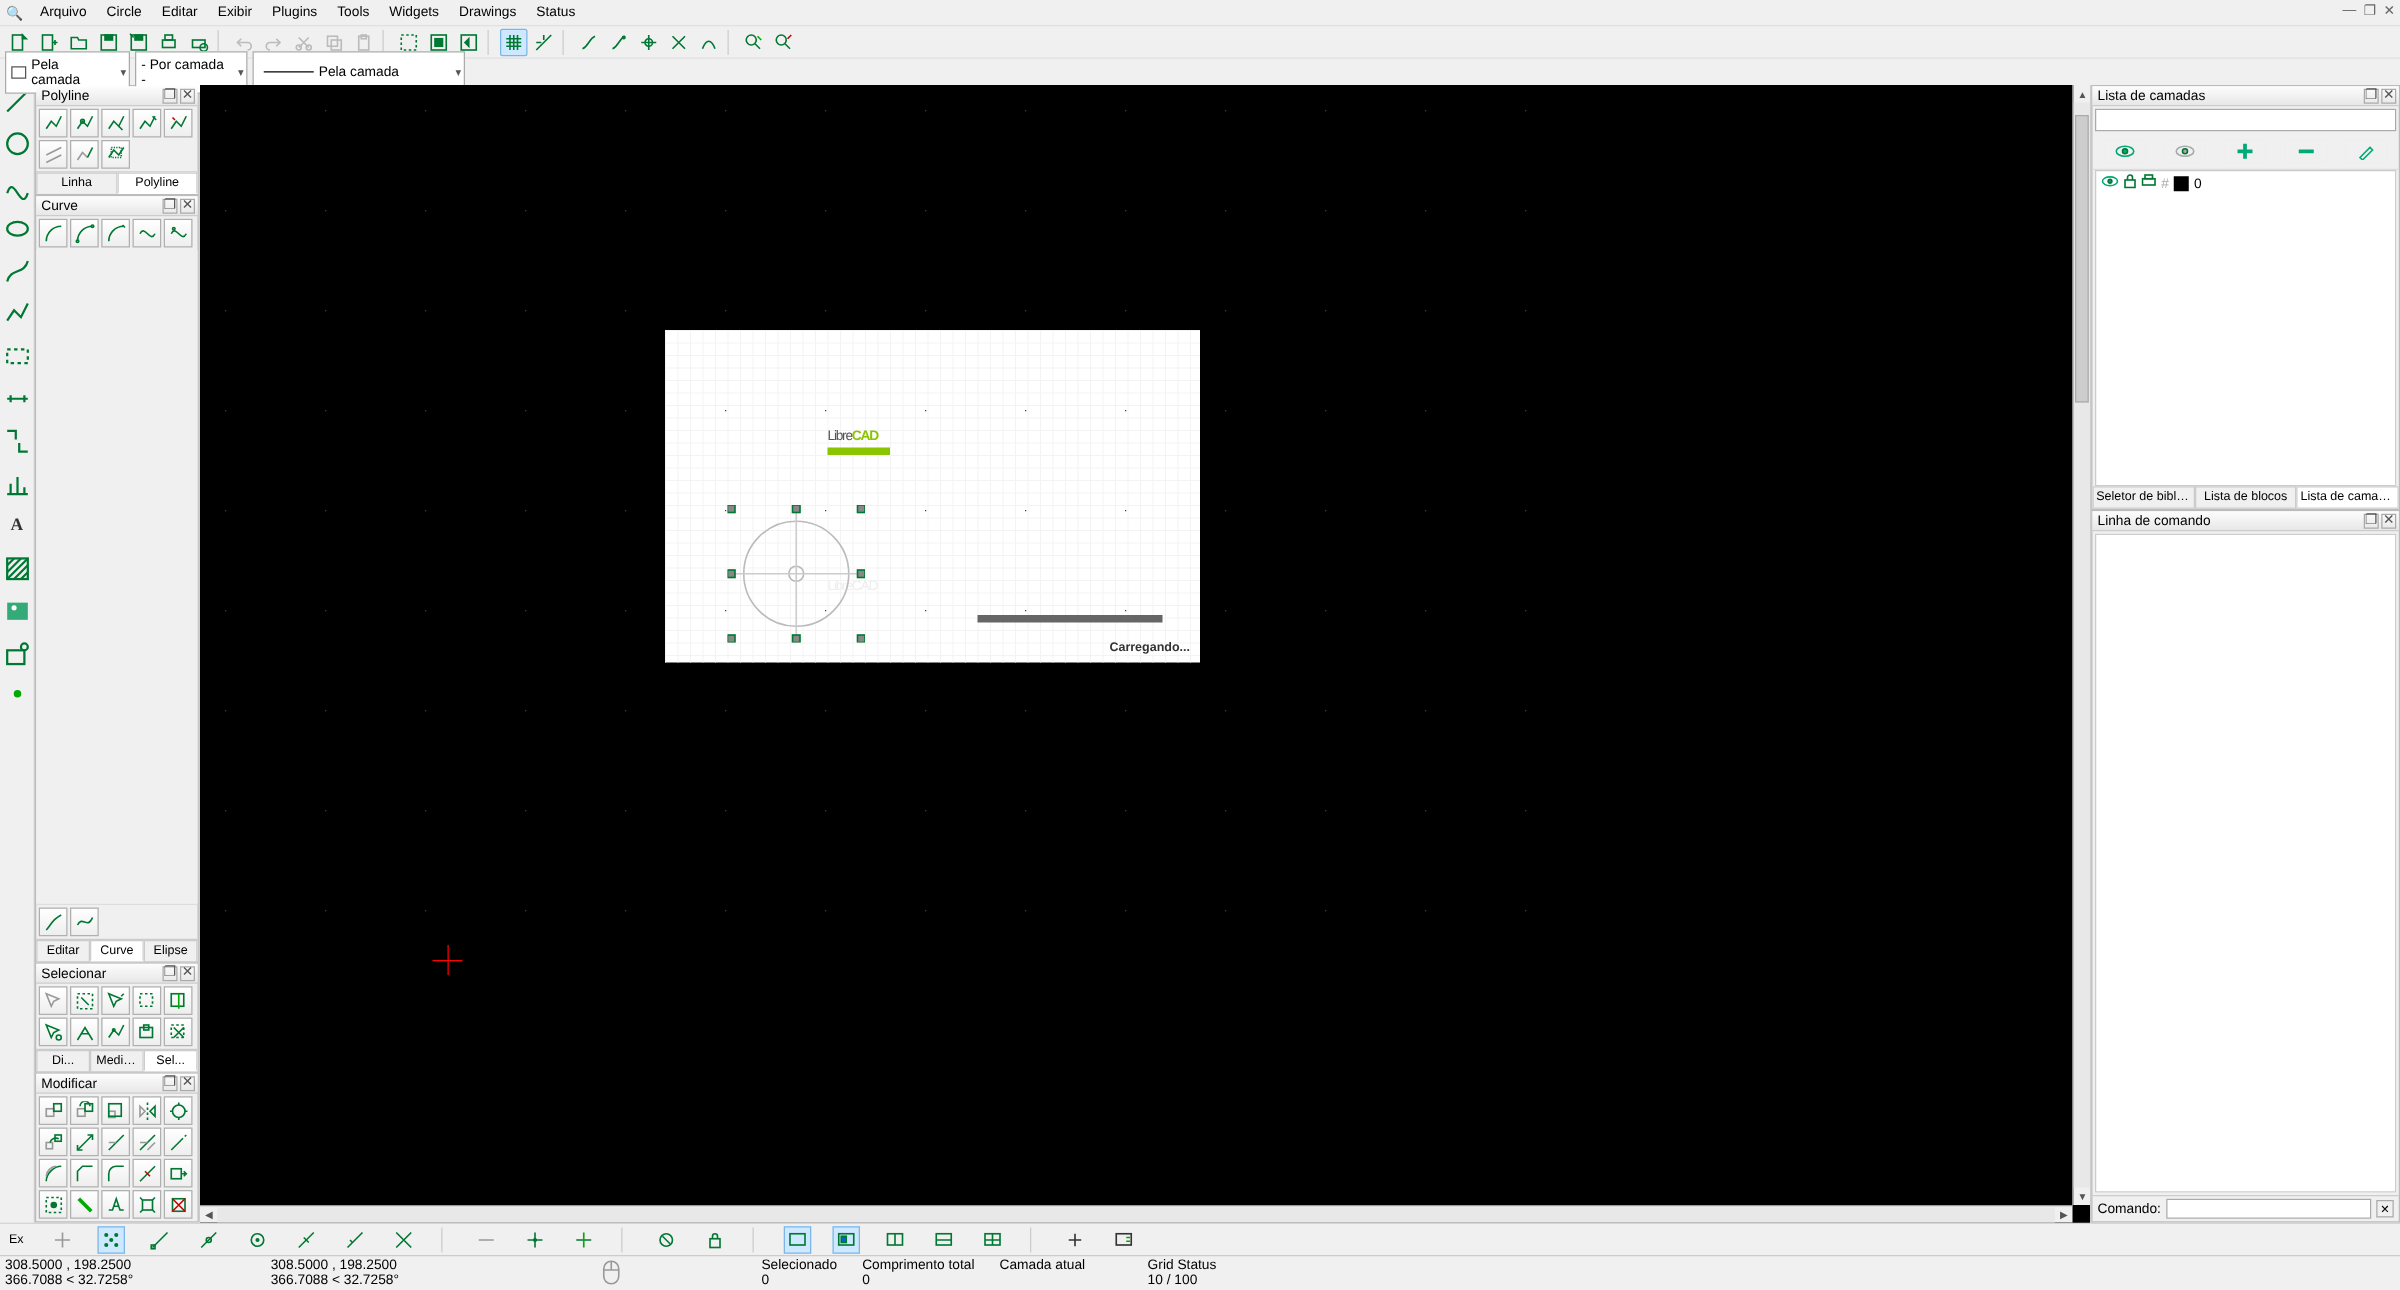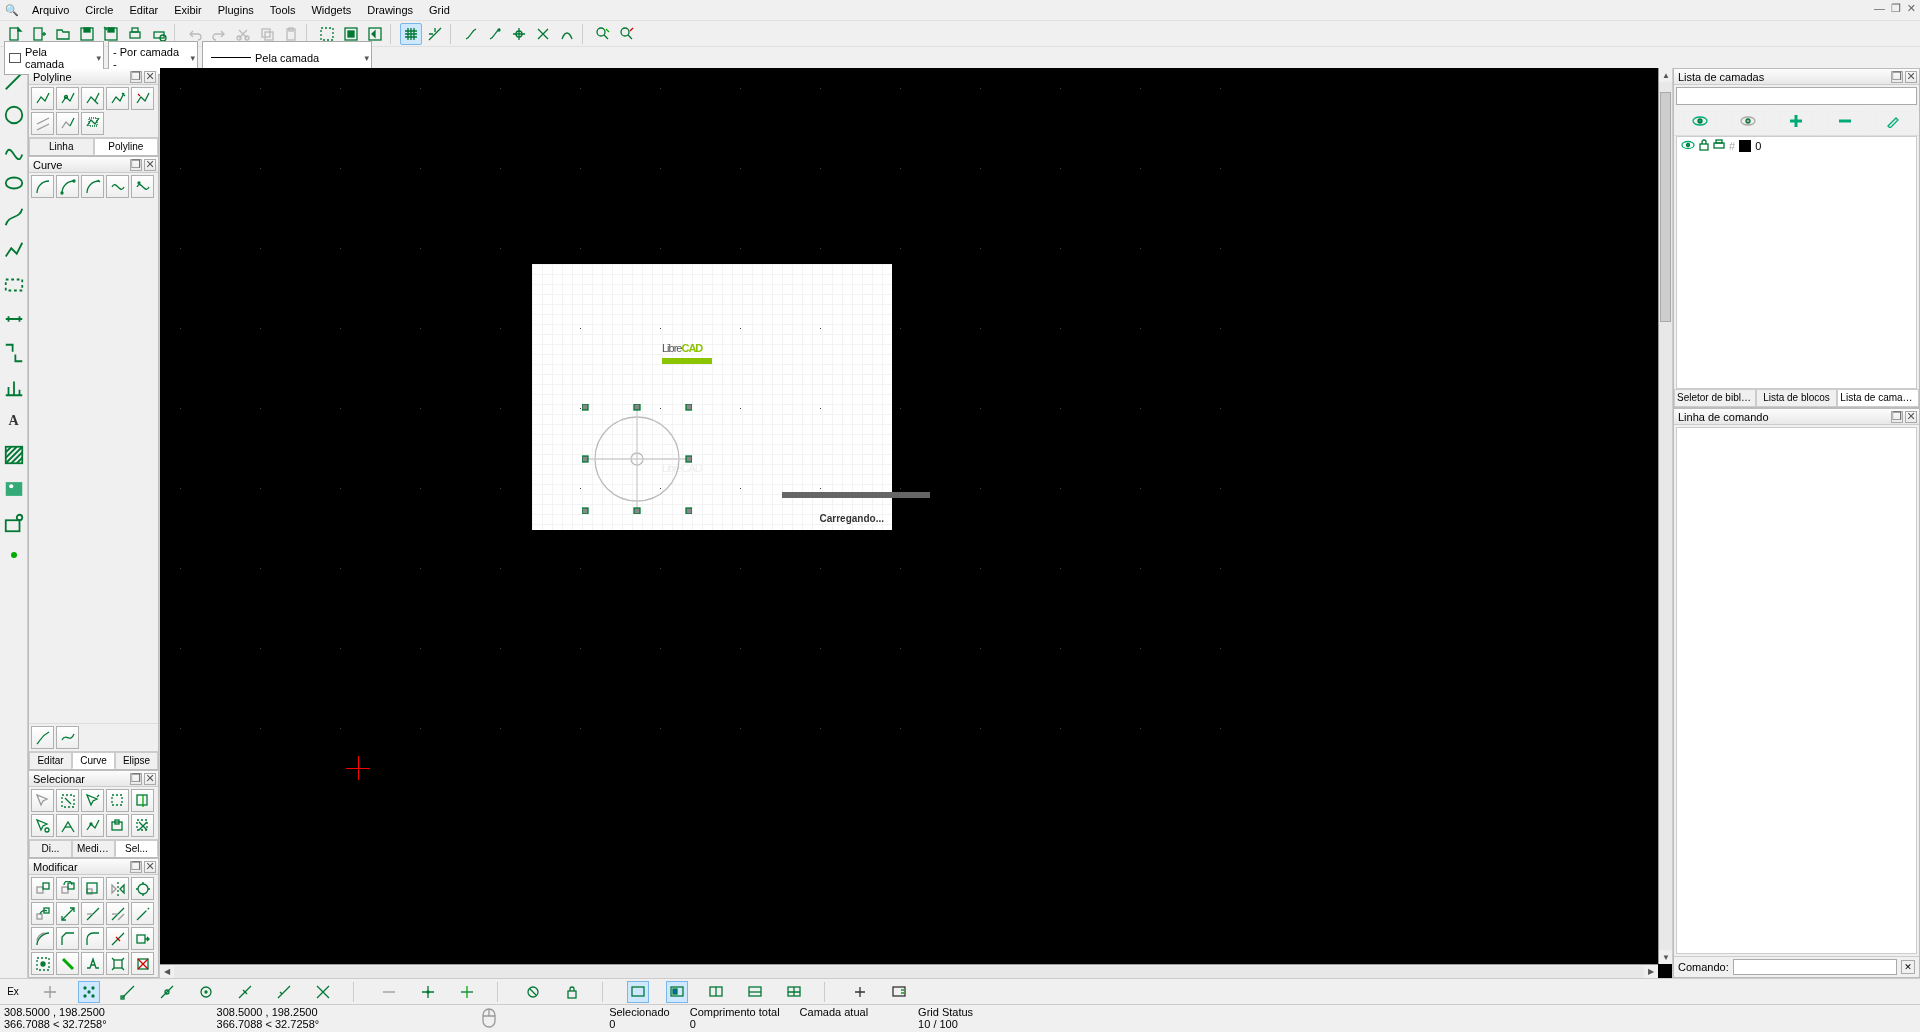--- a/index.html
+++ b/index.html
@@ -54,21 +54,21 @@
 .crosshair::after { content:""; position:absolute; width:1px; height:24px; background:#f00; top:-12px; }
 .hscroll { position:absolute; bottom:0; left:0; right:14px; height:14px; background:#f0f0f0; border-top:1px solid #999; display:flex; align-items:center; }
 .hscroll .arrow { width:14px; height:14px; display:flex; align-items:center; justify-content:center; font-size:8px; color:#555; }
 .hscroll .track { flex:1; height:12px; background:#e8e8e8; }
 .vscroll { position:absolute; right:0; top:0; bottom:14px; width:14px; background:#f0f0f0; border-left:1px solid #999; display:flex; flex-direction:column; }
 .vscroll .arrow { width:14px; height:14px; display:flex; align-items:center; justify-content:center; font-size:8px; color:#555; }
 .vscroll .track { flex:1; background:#e8e8e8; position:relative; }
 .vscroll .thumb { position:absolute; top:10px; left:1px; right:1px; height:230px; background:#cdcdcd; border:1px solid #aaa; }
 
 
-.splash { position:absolute; left:372px; top:196px; width:360px; height:266px; background:#fff; box-shadow:0 2px 10px rgba(0,0,0,.4); }
+.splash { position:absolute; left:372px; top:196px; width:428px; height:266px; background:#fff; box-shadow:0 2px 10px rgba(0,0,0,.4); }
 .splash-grid { position:absolute; inset:0; background-image:linear-gradient(#f3f3f3 1px,transparent 1px),linear-gradient(90deg,#f3f3f3 1px,transparent 1px); background-size:10px 10px; }
 .splash-logo { position:absolute; top:50px; left:130px; font-size:42px; font-weight:400; letter-spacing:-1px; }
 .splash-logo .l { color:#555; }
 .splash-logo .c { color:#8bc400; font-weight:600; }
 .splash-underline { position:absolute; top:94px; left:130px; width:50px; height:6px; background:#8bc400; }
 .splash-ghost { position:absolute; top:170px; left:130px; font-size:42px; color:#eee; letter-spacing:-1px; }
 .splash-progress { position:absolute; bottom:32px; left:250px; width:148px; height:6px; background:#666; }
 .splash-status { position:absolute; bottom:6px; right:8px; font-size:10px; color:#333;font-weight:bold; }
 .splash-circle { position:absolute; left:50px; top:140px; }
 
@@ -113,21 +113,21 @@
 <div class="menubar">
   <span class="search-icon">🔍</span>
   <span class="item">Arquivo</span>
   <span class="item">Circle</span>
   <span class="item">Editar</span>
   <span class="item">Exibir</span>
   <span class="item">Plugins</span>
   <span class="item">Tools</span>
   <span class="item">Widgets</span>
   <span class="item">Drawings</span>
-  <span class="item">Grid</span>
+  <span class="item">Status</span>
   <div class="win-controls">
     <span>—</span>
     <span>❐</span>
     <span>✕</span>
   </div>
 </div>
 
 <div class="toolbar">
   <div class="btn">
       <svg viewBox="0 0 16 16">

